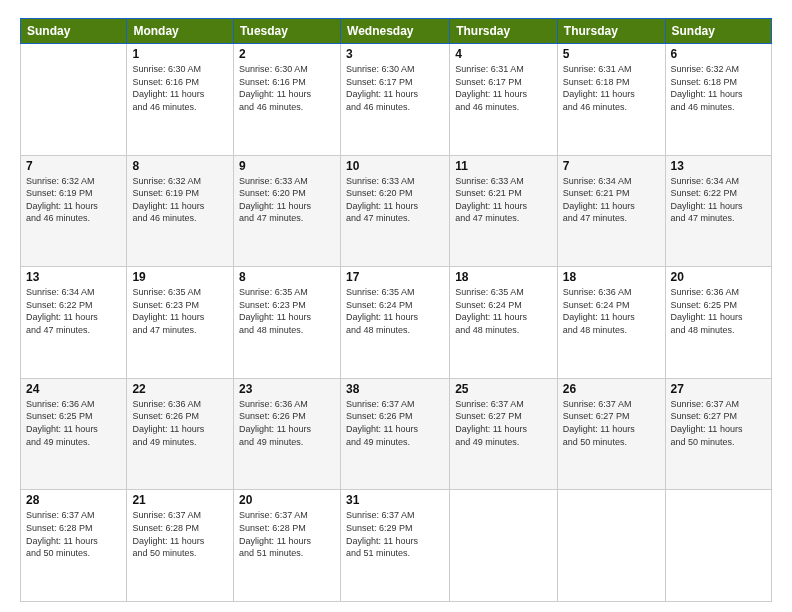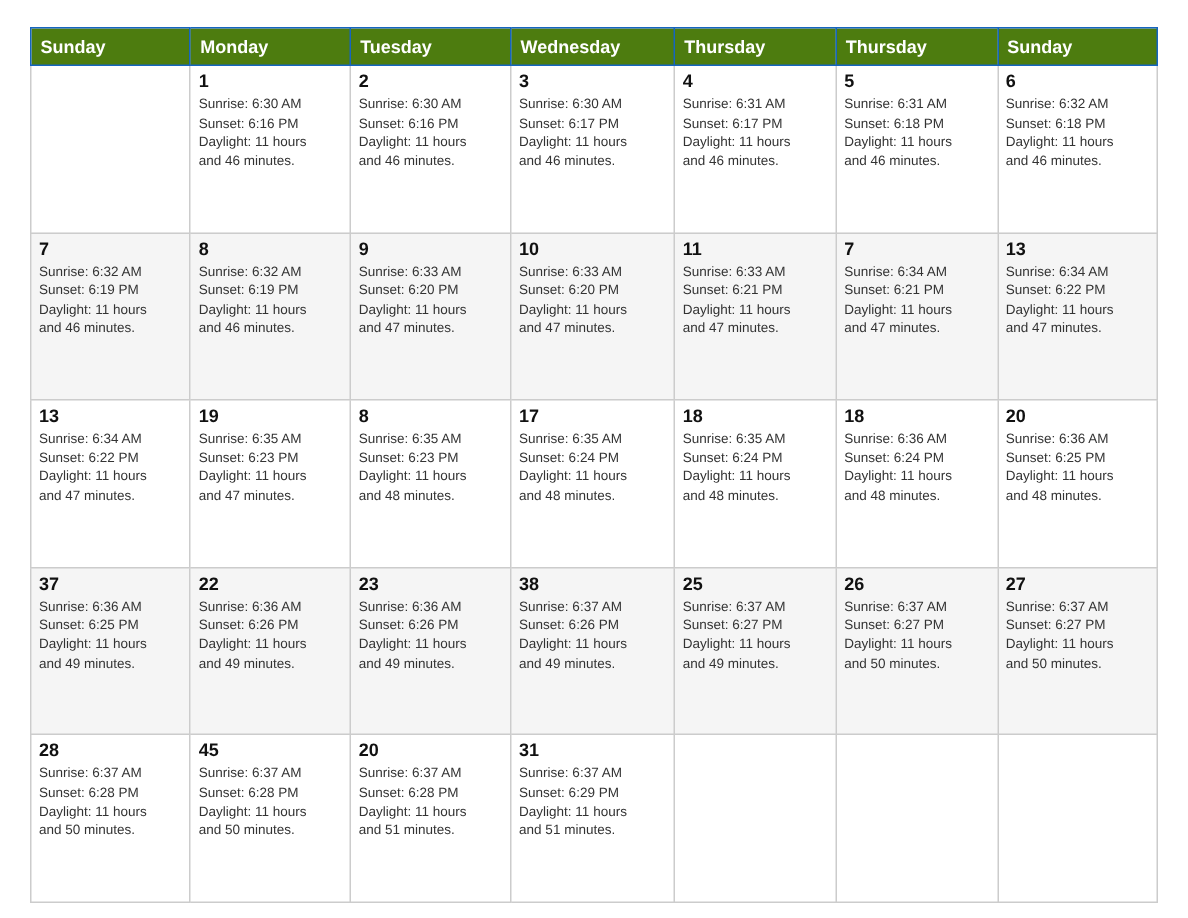--- a/index.html
+++ b/index.html
@@ -244,21 +244,21 @@
           <td>
             <span class="day-number">20</span>
             <div class="day-info" style="white-space: pre-line;">Sunrise: 6:36 AM
 Sunset: 6:25 PM
 Daylight: 11 hours
 and 48 minutes.</div>
           </td>
         </tr>
         <tr>
           <td>
-            <span class="day-number">37</span>
+            <span class="day-number">24</span>
             <div class="day-info" style="white-space: pre-line;">Sunrise: 6:36 AM
 Sunset: 6:25 PM
 Daylight: 11 hours
 and 49 minutes.</div>
           </td>
           <td>
             <span class="day-number">22</span>
             <div class="day-info" style="white-space: pre-line;">Sunrise: 6:36 AM
 Sunset: 6:26 PM
 Daylight: 11 hours
@@ -302,21 +302,21 @@
         </tr>
         <tr>
           <td>
             <span class="day-number">28</span>
             <div class="day-info" style="white-space: pre-line;">Sunrise: 6:37 AM
 Sunset: 6:28 PM
 Daylight: 11 hours
 and 50 minutes.</div>
           </td>
           <td>
-            <span class="day-number">45</span>
+            <span class="day-number">21</span>
             <div class="day-info" style="white-space: pre-line;">Sunrise: 6:37 AM
 Sunset: 6:28 PM
 Daylight: 11 hours
 and 50 minutes.</div>
           </td>
           <td>
             <span class="day-number">20</span>
             <div class="day-info" style="white-space: pre-line;">Sunrise: 6:37 AM
 Sunset: 6:28 PM
 Daylight: 11 hours

